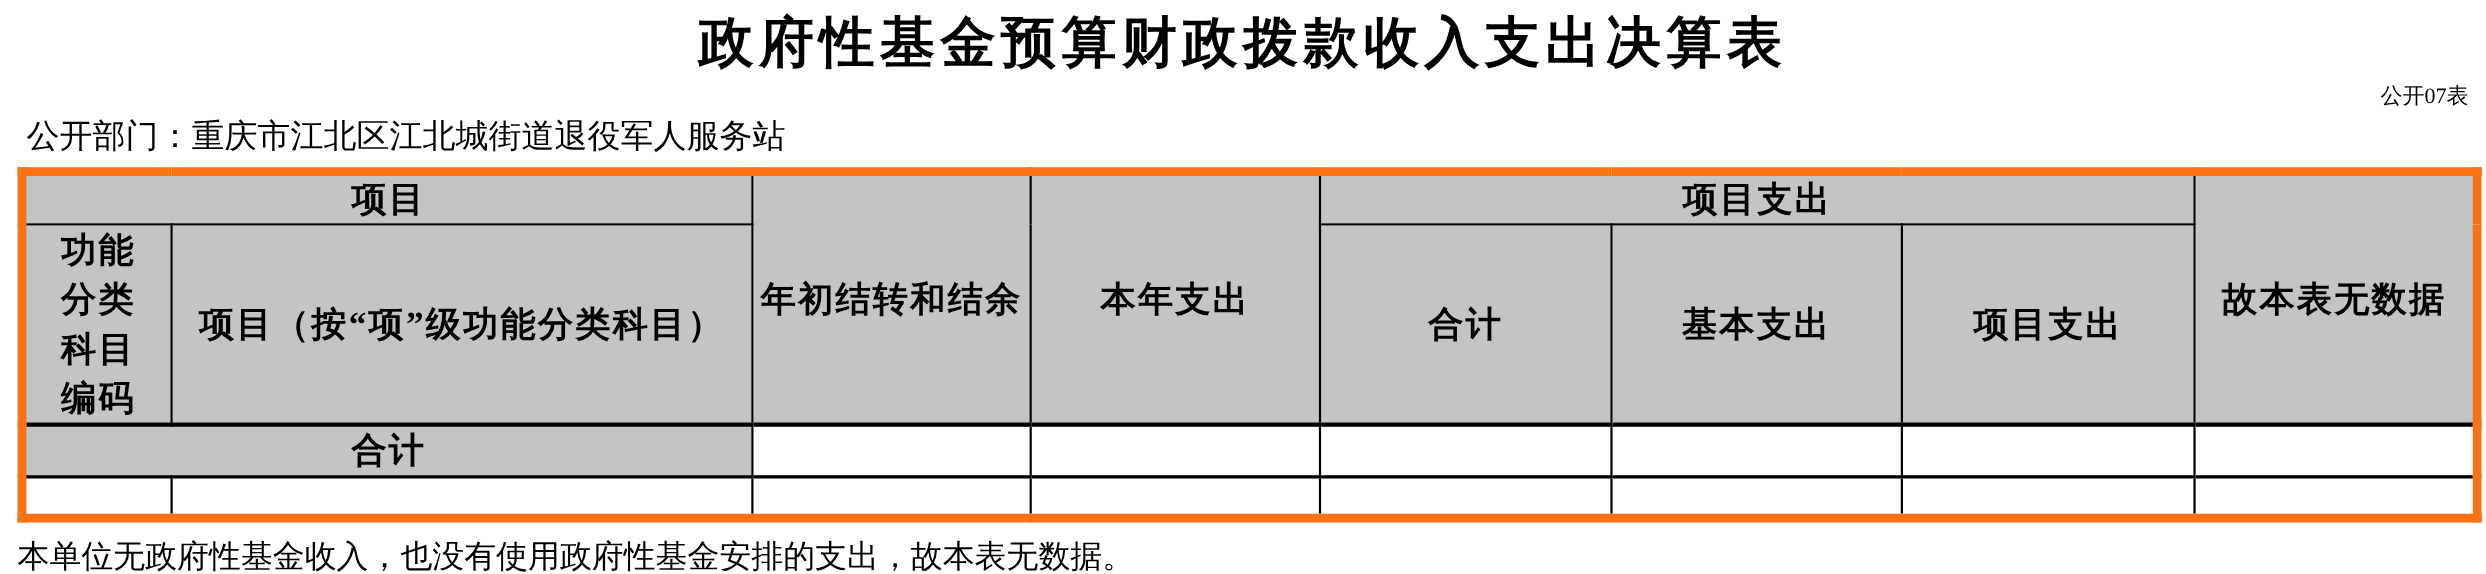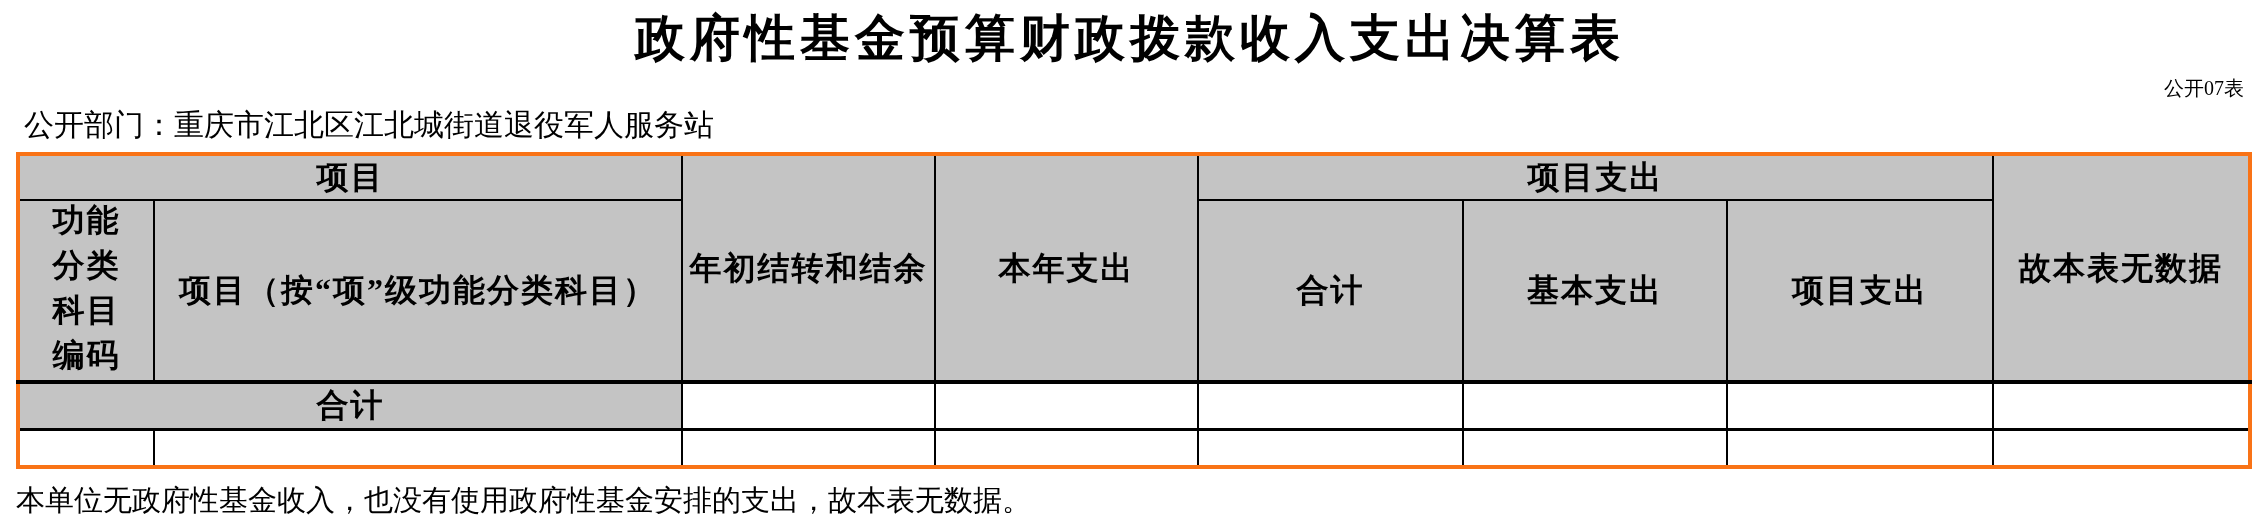--- a/index.html
+++ b/index.html
@@ -31,21 +31,21 @@
     padding: 0 24px;
     font-size: 30px; line-height: 38px;
     white-space: nowrap;
   }
 
   table.budget {
     width: 2232px;
     margin: 8px 0 0 16px;
     border-collapse: collapse;
     table-layout: fixed;
-    border: 4px solid #f97316;
+    border: 8px solid #f97316;
   }
   table.budget th, table.budget td {
     border: 2px solid #000;
     text-align: center;
     vertical-align: middle;
     padding: 0 2px;
     overflow: hidden;
   }
   thead th {
     background: #c4c4c4;
@@ -66,21 +66,20 @@
     letter-spacing: 2px;
   }
   tr.total-row td.value-cell,
   tr.empty-row td { background: #ffffff; font-size: 28px; }
   tr.empty-row { height: 37px; }
 
   .wrap3 {
     display: inline-block;
     width: 3.15em;
     line-height: 1.4;
-    font-family: Liberation Mono, monospace;
   }
 
   .notes {
     margin: 12px 0 0 16px;
     font-size: 29px;
     line-height: 38px;
     white-space: nowrap;
   }
 </style>
 </head>

